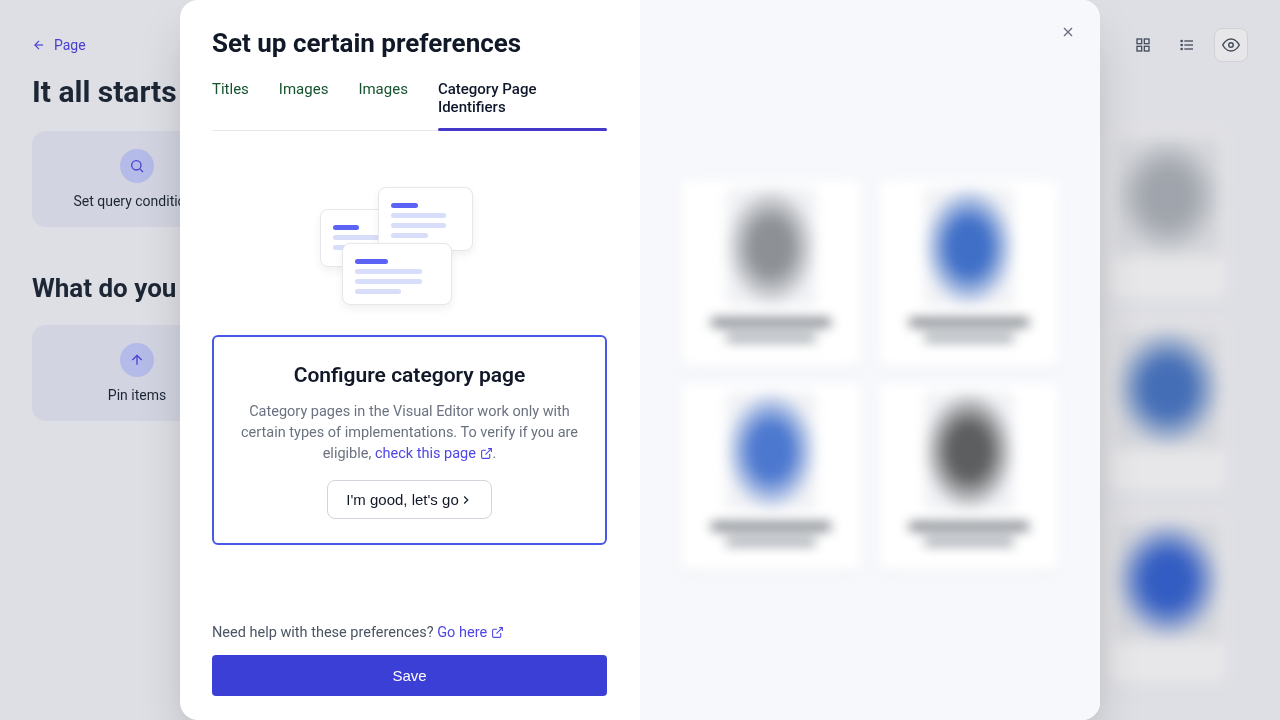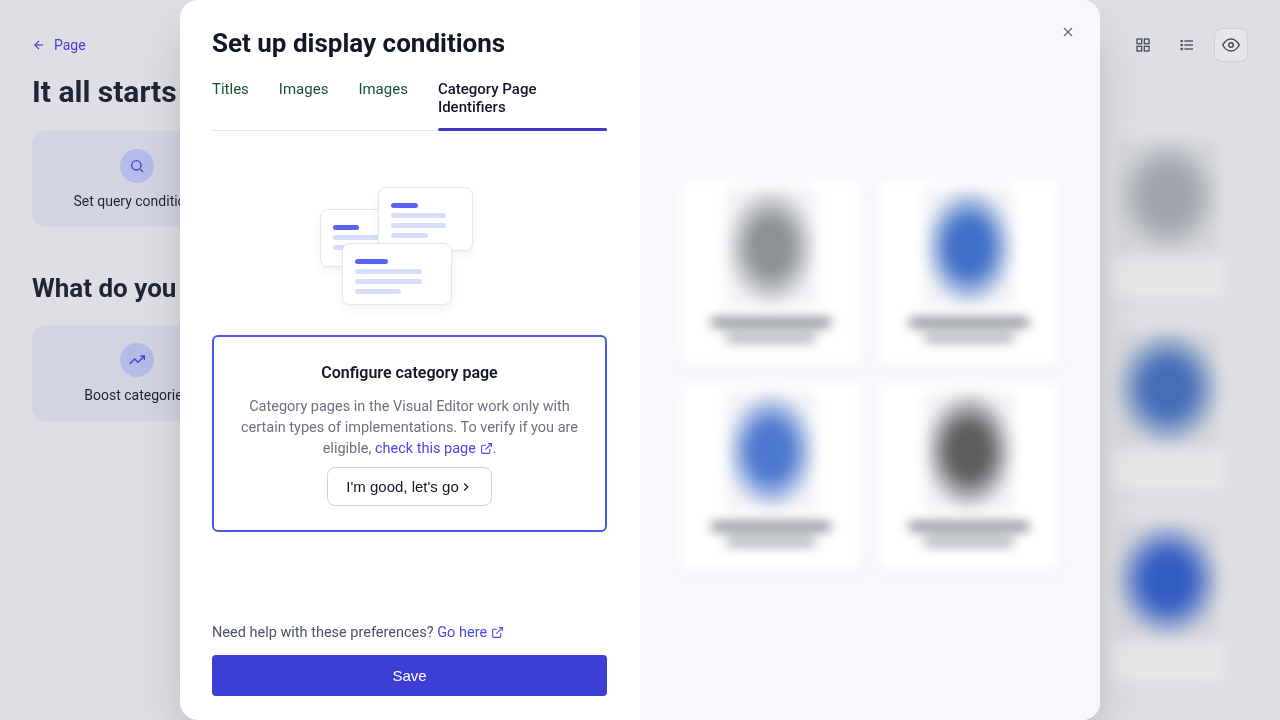--- a/index.html
+++ b/index.html
@@ -96,26 +96,26 @@
   .doc .bar.accent { background:#5b63f5; width:40%; }
   .doc .bar.w70 { width:80%; }
   .doc .bar.w50 { width:55%; }
   .doc1 { width:95px; height:64px; left:58px; top:0; }
   .doc2 { width:92px; height:58px; left:0; top:22px; }
   .doc3 { width:110px; height:62px; left:22px; top:56px; }
 
   .callout {
     border:2px solid #4757e6; border-radius:6px; padding:26px 20px 24px; text-align:center;
   }
-  .callout h3 { font-size:16px; font-weight:600; color:#111827; margin-bottom:14px; }
+  .callout h3 { font-size:21px; font-weight:600; color:#111827; margin-bottom:14px; }
   .callout p { font-size:14.5px; color:#6b7280; line-height:1.45; }
   .callout a { color:#4f46e5; text-decoration:none;margin-top:32px; }
   .ext-ic { display:inline-block; vertical-align:-2px; }
   .go-btn {
-    margin-top:8px; display:inline-flex; align-items:center; gap:0;
+    margin-top:16px; display:inline-flex; align-items:center; gap:0;
     padding:10px 18px; border:1px solid #d1d5db; border-radius:8px; background:#fff;
     font-size:15px; color:#111827; cursor:pointer;
   }
 
   .modal-footer { margin-top:auto; }
   .help-line { font-size:14.5px; color:#4b5563; margin-bottom:14px; }
   .help-line a { color:#4f46e5; text-decoration:none; }
   .save-btn {
     width:100%; padding:12px; background:#3b3fd6; color:#fff; border:none; border-radius:4px;
     font-size:15px; cursor:pointer;
@@ -211,20 +211,29 @@
         </div>
       <span>Add a date range</span>
     </div>
   </div>
 
   <h2>What do you</h2>
   <div class="cards-row">
     <div class="bg-card">
       <div class="ic">
           <svg width="16" height="16" viewBox="0 0 24 24" fill="none" stroke="currentColor" stroke-width="2">
+            <line x1="12" y1="19" x2="12" y2="5"></line>
+            <polyline points="5 12 12 5 19 12"></polyline>
+          </svg>
+        </div>
+      <span>Pin items</span>
+    </div>
+    <div class="bg-card">
+      <div class="ic">
+          <svg width="16" height="16" viewBox="0 0 24 24" fill="none" stroke="currentColor" stroke-width="2">
             <polyline points="23 6 13.5 15.5 8.5 10.5 1 18"></polyline>
             <polyline points="17 6 23 6 23 12"></polyline>
           </svg>
         </div>
       <span>Boost categories</span>
     </div>
   </div>
 
   <div class="bg-right-grid">
     <div class="bg-prod p1">
@@ -236,21 +245,21 @@
     <div class="bg-prod p3">
         <div class="img"></div>
       </div>
   </div>
 </div>
 
 <div class="overlay-dim"></div>
 
 <div class="modal">
   <div class="modal-left">
-    <div class="modal-title">Set up display conditions</div>
+    <div class="modal-title">Set up certain preferences</div>
 
     <div class="tabs">
       <div class="tab">Titles</div>
       <div class="tab">Images</div>
       <div class="tab">Images</div>
       <div class="tab active">Category Page Identifiers</div>
     </div>
 
     <div class="illustration">
       <div class="doc doc2">

